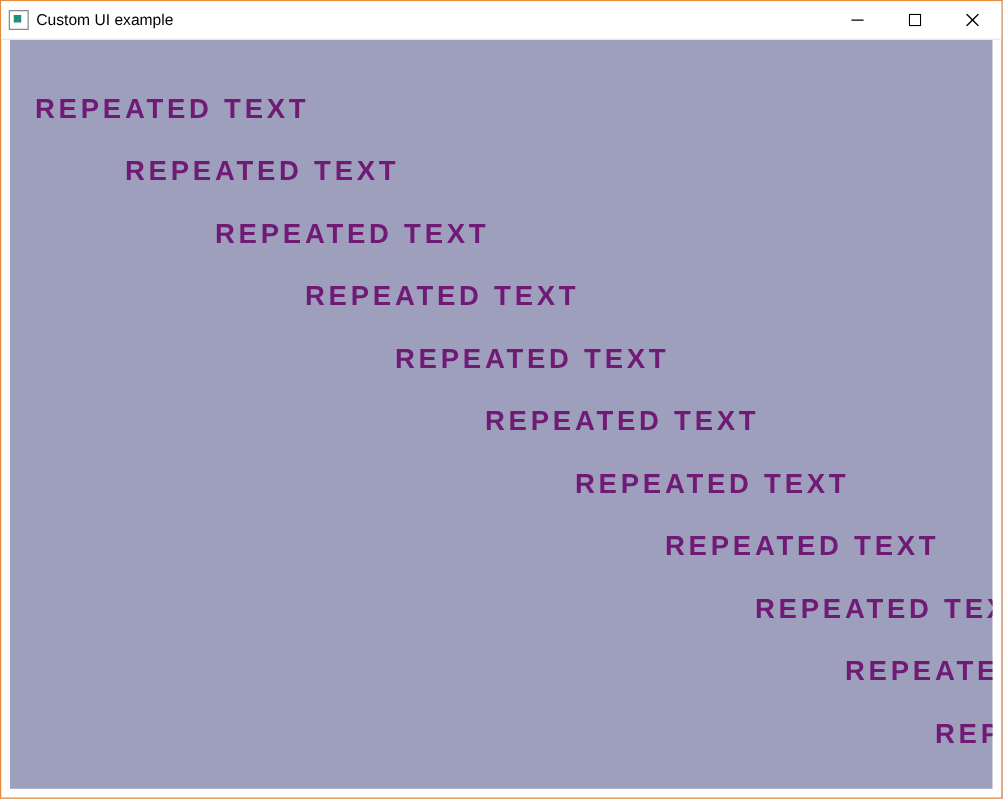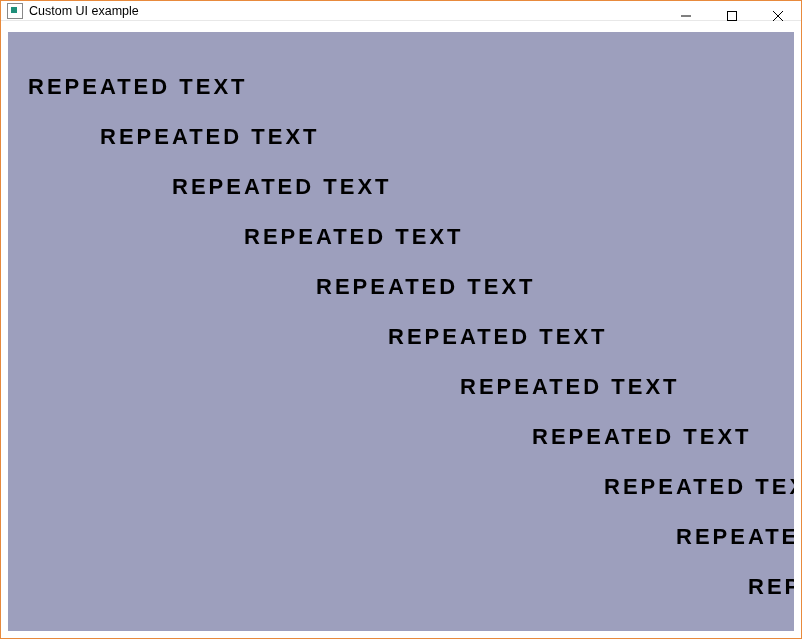--- a/index.html
+++ b/index.html
@@ -11,21 +11,21 @@
     body {
       width: 802px;
       height: 639px;
       background: #fff;
       font-family: "Segoe UI", Tahoma, sans-serif;
       overflow: hidden;
       border: 1px solid #e88a3c;
     }
 
     .titlebar {
-      height: 20px;
+      height: 31px;
       background: #ffffff;
       display: flex;
       align-items: center;
       padding-left: 6px;
       position: relative;
       border-bottom: 1px solid #e8e8e8;
     }
 
     .titlebar-icon {
       width: 16px;
@@ -80,21 +80,21 @@
       background: #9d9fbd;
       overflow: hidden;
     }
 
     .rep-text {
       position: absolute;
       font-family: Impact, "Arial Black", sans-serif;
       font-weight: 700;
       font-size: 22px;
       letter-spacing: 3px;
-      color: #000000;
+      color: #701a75;
       white-space: nowrap;
       text-transform: uppercase;
     }
 
     .r0 { left: 20px;  top: 42px; }
     .r1 { left: 92px;  top: 92px; }
     .r2 { left: 164px; top: 142px; }
     .r3 { left: 236px; top: 192px; }
     .r4 { left: 308px; top: 242px; }
     .r5 { left: 380px; top: 292px; }

